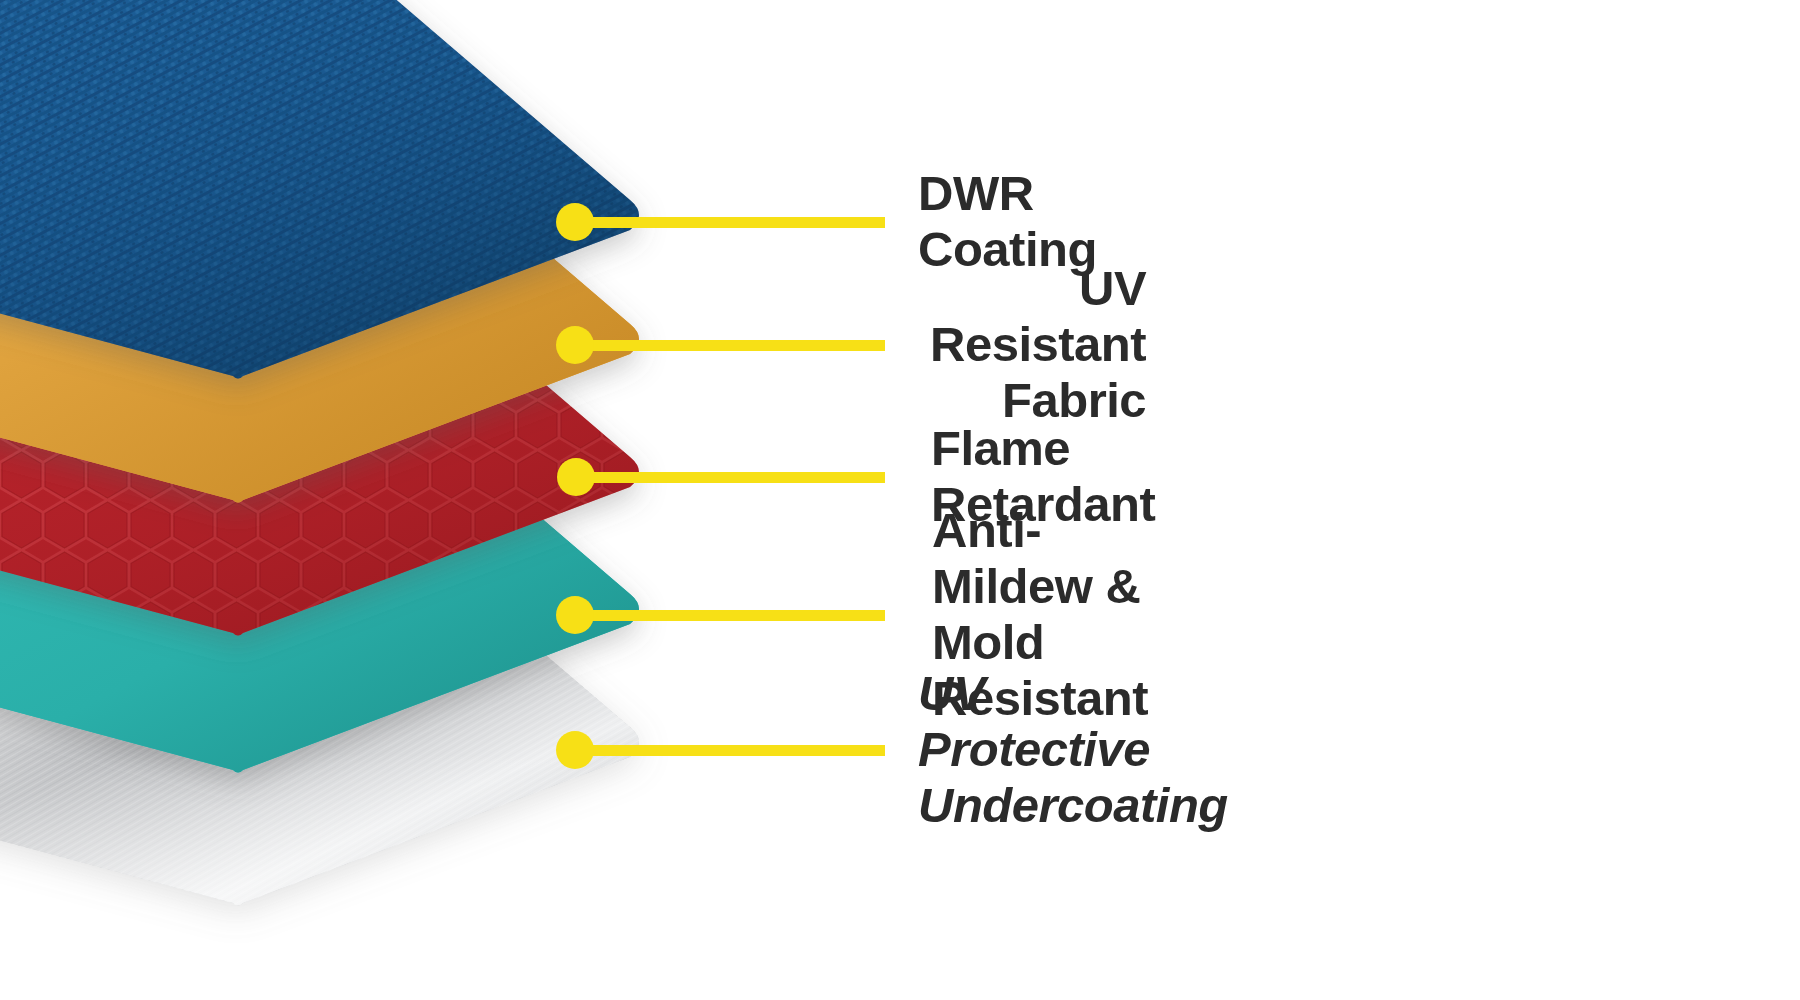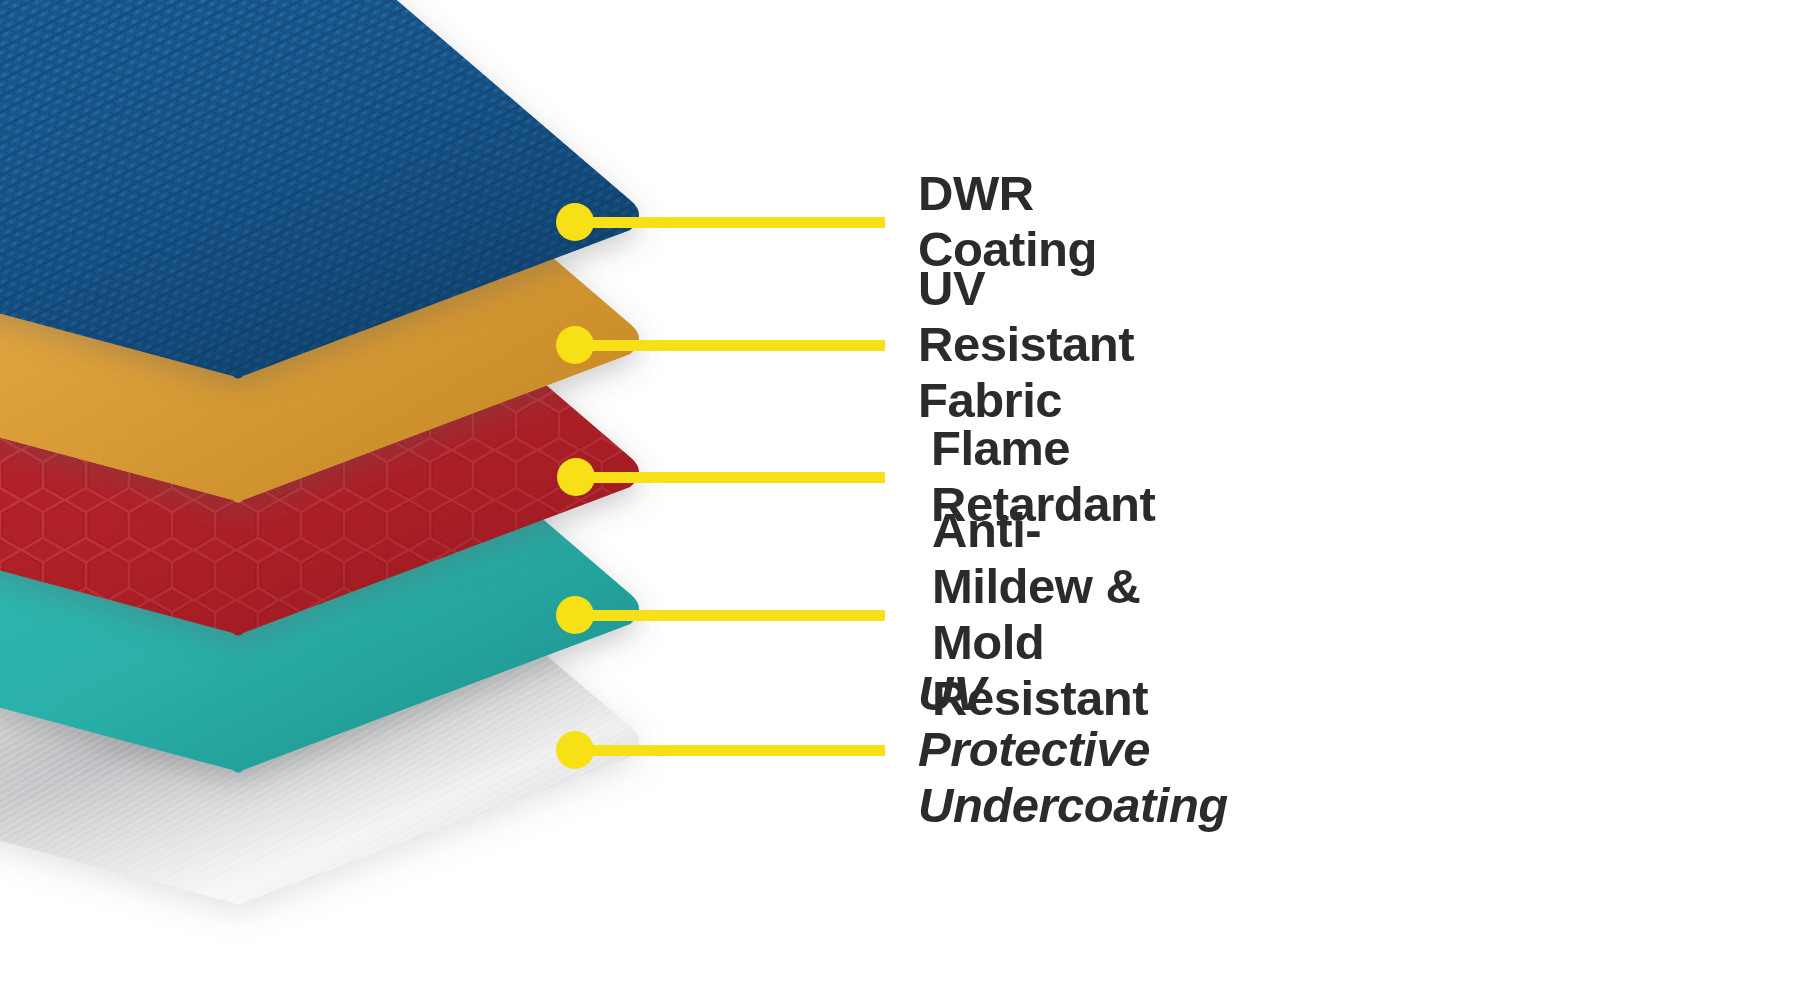--- a/index.html
+++ b/index.html
@@ -209,21 +209,21 @@
 
     <div class="callout" style="left:556px; top:222px;">
       <div class="callout-line" style="width:310px;"></div>
       <div class="callout-dot"></div>
       <div class="callout-label" style="left:362px;">DWR Coating</div>
     </div>
 
     <div class="callout" style="left:556px; top:345px;">
       <div class="callout-line" style="width:310px;"></div>
       <div class="callout-dot"></div>
-      <div class="callout-label" style="left:362px;">UV Resistant Fabric</div>
+      <div class="callout-label" style="left:374px;text-align:right;">UV Resistant Fabric</div>
     </div>
 
     <div class="callout" style="left:557px; top:477px;">
       <div class="callout-line" style="width:309px;"></div>
       <div class="callout-dot"></div>
       <div class="callout-label" style="left:374px;">Flame Retardant</div>
     </div>
 
     <div class="callout" style="left:556px; top:615px;">
       <div class="callout-line" style="width:310px;"></div>

